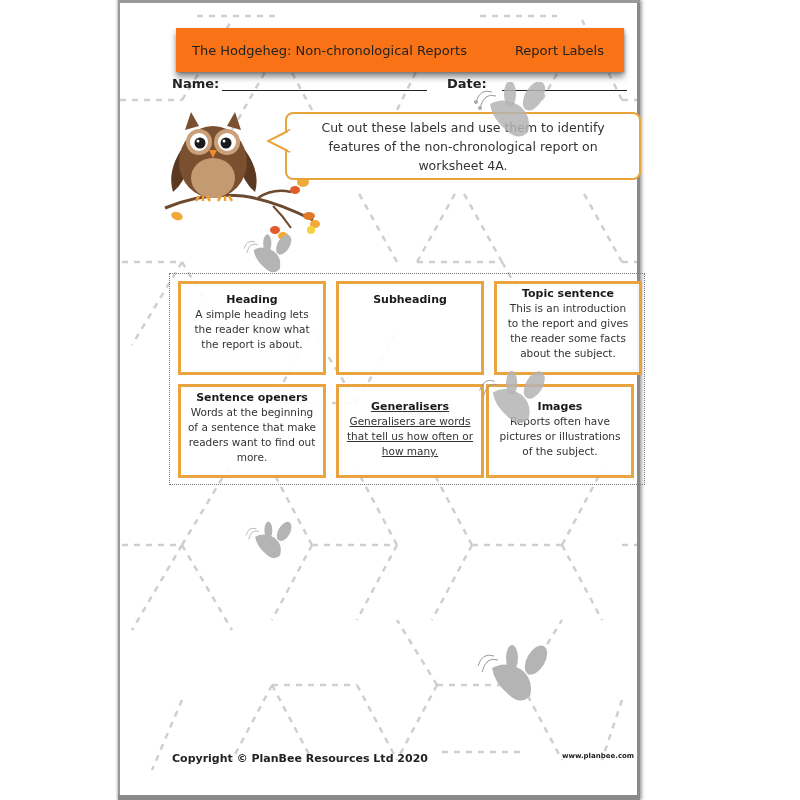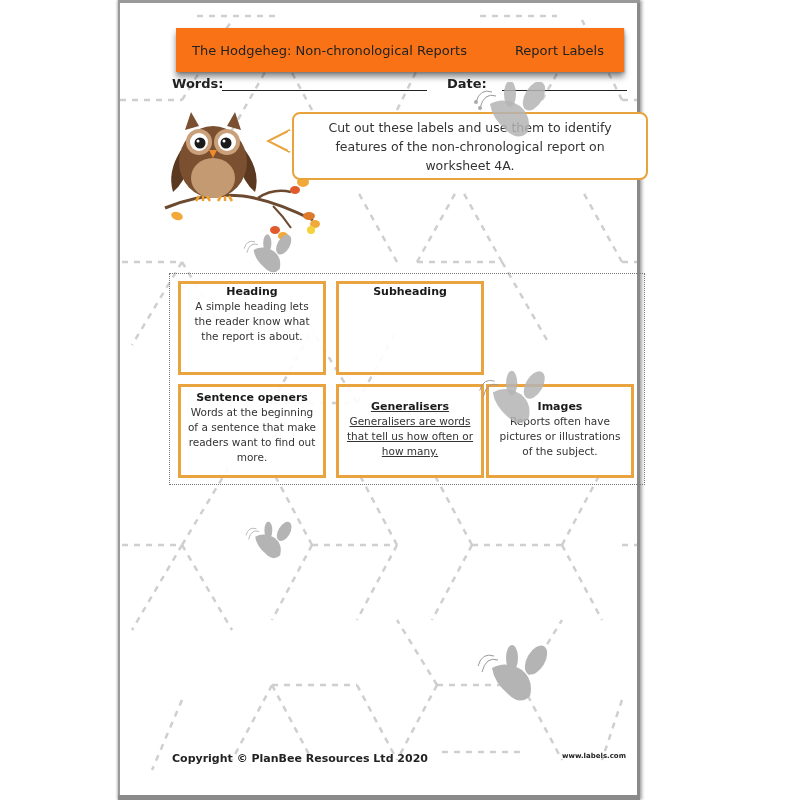--- a/index.html
+++ b/index.html
@@ -36,40 +36,40 @@
     .name-date {
       position: absolute; top: 76px; left: 172px; width: 460px; height: 20px;
       font-family: "DejaVu Sans", sans-serif; font-weight: bold; font-size: 13px;
     }
     .name-label { position: absolute; left: 0; top: 0; }
     .name-line { position: absolute; left: 50px; top: 14px; width: 205px; border-bottom: 1.5px solid #222; }
     .date-label { position: absolute; left: 275px; top: 0; }
     .date-line { position: absolute; left: 330px; top: 14px; width: 125px; border-bottom: 1.5px solid #222; }
 
     .speech {
-      position: absolute; left: 292px; top: 112px; width: 356px; height: 68px;
+      position: absolute; left: 285px; top: 112px; width: 356px; height: 68px;
       border: 2px solid #e8a33a; border-radius: 8px; background: #fff;
       display: flex; align-items: center; justify-content: flex-end; text-align: center;
       font-size: 12.5px; line-height: 19px; color: #333; padding: 0 10px;
     }
     .speech-tail {
       position: absolute; left: 266px; top: 128px; width: 26px; height: 26px;
     }
 
     .owl { position: absolute; left: 163px; top: 112px; }
 
     .cards {
       position: absolute; left: 169px; top: 273px; width: 476px; height: 212px;
       border: 1px dotted #777;
     }
     .card {
       position: absolute; width: 148px; height: 94px;
       border: 3px solid #eaa43f; background: rgba(255,255,255,0.9);
       text-align: center; font-size: 10.5px; line-height: 15px; color: #333;
-      padding: 0 6px 0 6px;
+      padding: 8px 6px 0 6px;
     }
     .card-title { font-weight: bold; font-size: 11px; color: #1a1a1a; }
     .card-body { }
 
     .bee { position: absolute; }
 
     .footer-left {
       position: absolute; left: 172px; top: 752px;
       font-size: 11px; font-weight: bold; color: #222;
     }
@@ -142,21 +142,21 @@
 </div>
 <div class="page-top"></div>
 <div class="page-bottom"></div>
 
 <div class="title-banner">
   <span>The Hodgeheg: Non-chronological Reports</span>
   <span>Report Labels</span>
 </div>
 
 <div class="name-date">
-  <span class="name-label">Words:</span>
+  <span class="name-label">Name:</span>
   <span class="name-line"></span>
   <span class="date-label">Date:</span>
   <span class="date-line"></span>
 </div>
 
 <svg class="owl" width="165" height="130" viewBox="0 0 165 130">
 
   <path d="M2 96 Q40 80 80 84 Q110 88 150 108" stroke="#6b4a30" stroke-width="3" fill="none"></path>
   <path d="M95 86 Q110 76 128 80" stroke="#6b4a30" stroke-width="2.5" fill="none"></path>
   <path d="M110 94 Q120 104 128 116" stroke="#6b4a30" stroke-width="2" fill="none"></path>
@@ -204,20 +204,24 @@
 </svg>
 
 <div class="cards">
   <div class="card" style="left:8px; top:7px;">
     <div class="card-title">Heading</div>
     <div class="card-body">A simple heading lets the reader know what the report is about.</div>
   </div>
   <div class="card" style="left:166px; top:7px;">
     <div class="card-title">Subheading</div>
   </div>
+  <div class="card" style="left:324px; top:7px; padding-top:2px;">
+    <div class="card-title">Topic sentence</div>
+    <div class="card-body">This is an introduction to the report and gives the reader some facts about the subject.</div>
+  </div>
   <div class="card" style="left:8px; top:110px; padding-top:3px;">
     <div class="card-title">Sentence openers</div>
     <div class="card-body">Words at the beginning of a sentence that make readers want to find out more.</div>
   </div>
   <div class="card" style="left:166px; top:110px; padding-top:12px;text-decoration:underline;">
     <div class="card-title">Generalisers</div>
     <div class="card-body">Generalisers are words that tell us how often or how many.</div>
   </div>
   <div class="card" style="left:316px; top:110px; padding-top:12px;">
     <div class="card-title">Images</div>
@@ -252,13 +256,13 @@
   <path d="M20 22 Q34 14 50 24 Q62 34 58 50 Q48 60 36 48 Q22 36 20 22 Z" fill="#b4b4b4"></path>
 </svg>
 <svg class="bee" style="left:472px; top:645px;" width="85" height="62" viewBox="0 0 85 60">
   <path d="M6 20 Q10 6 22 10 M10 26 Q14 10 26 14" stroke="#999" stroke-width="1" fill="none"></path>
   <ellipse cx="40" cy="12" rx="6" ry="13" fill="#b4b4b4"></ellipse>
   <ellipse cx="64" cy="14" rx="9" ry="16" fill="#b4b4b4" transform="rotate(30 64 14)"></ellipse>
   <path d="M20 22 Q34 14 50 24 Q62 34 58 50 Q48 60 36 48 Q22 36 20 22 Z" fill="#b4b4b4"></path>
 </svg>
 
 <div class="footer-left">Copyright © PlanBee Resources Ltd 2020</div>
-<div class="footer-right">www.labels.com</div>
+<div class="footer-right">www.planbee.com</div>
 
 </body></html>

